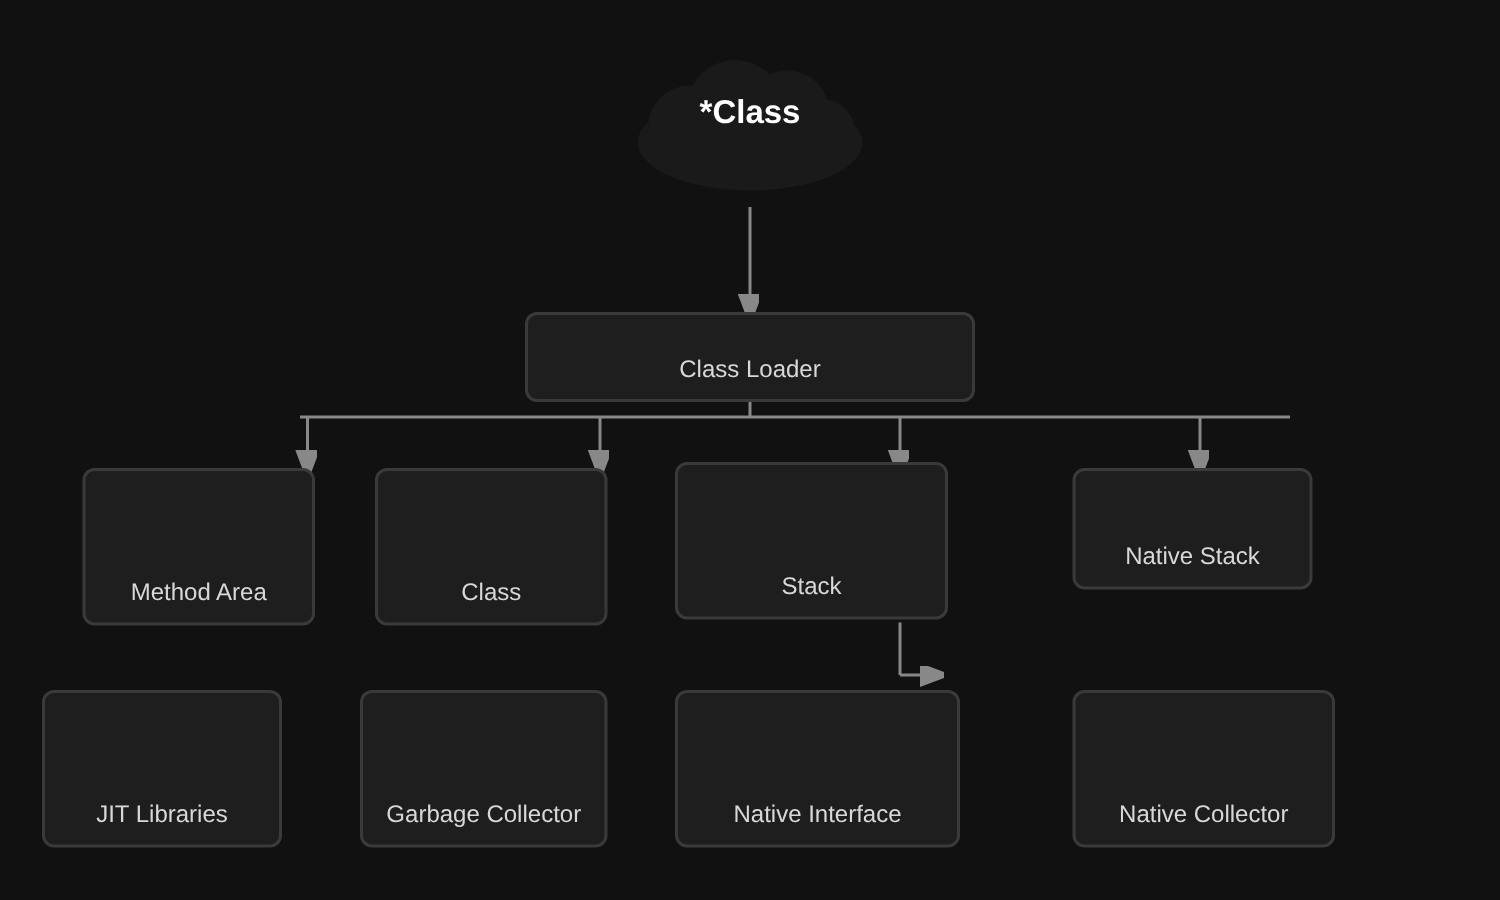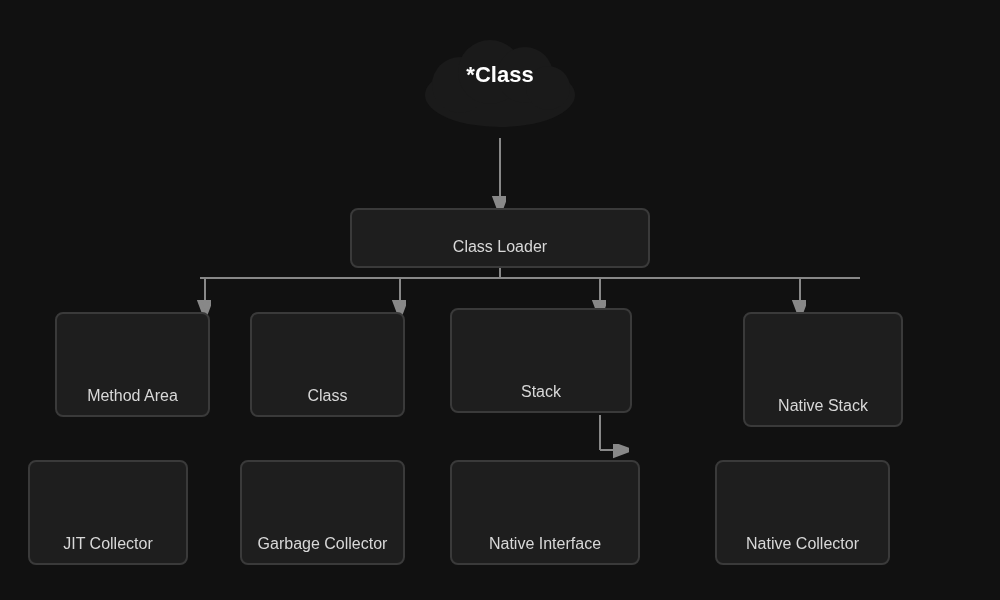--- a/index.html
+++ b/index.html
@@ -135,26 +135,26 @@
   </div>
 
   <div class="box" style="left:250px; top:312px; width:155px; height:105px;">
     <span>Class</span>
   </div>
 
   <div class="box" style="left:450px; top:308px; width:182px; height:105px;">
     <span>Stack</span>
   </div>
 
-  <div class="box" style="left:743px; top:312px; width:160px; height:115px;">
+  <div class="box" style="left:715px; top:312px; width:160px; height:81px;">
     <span>Native Stack</span>
   </div>
 
   <div class="box" style="left:28px; top:460px; width:160px; height:105px;">
-    <span>JIT Collector</span>
+    <span>JIT Libraries</span>
   </div>
 
   <div class="box" style="left:240px; top:460px; width:165px; height:105px;">
     <span>Garbage Collector</span>
   </div>
 
   <div class="box" style="left:450px; top:460px; width:190px; height:105px;">
     <span>Native Interface</span>
   </div>
 

